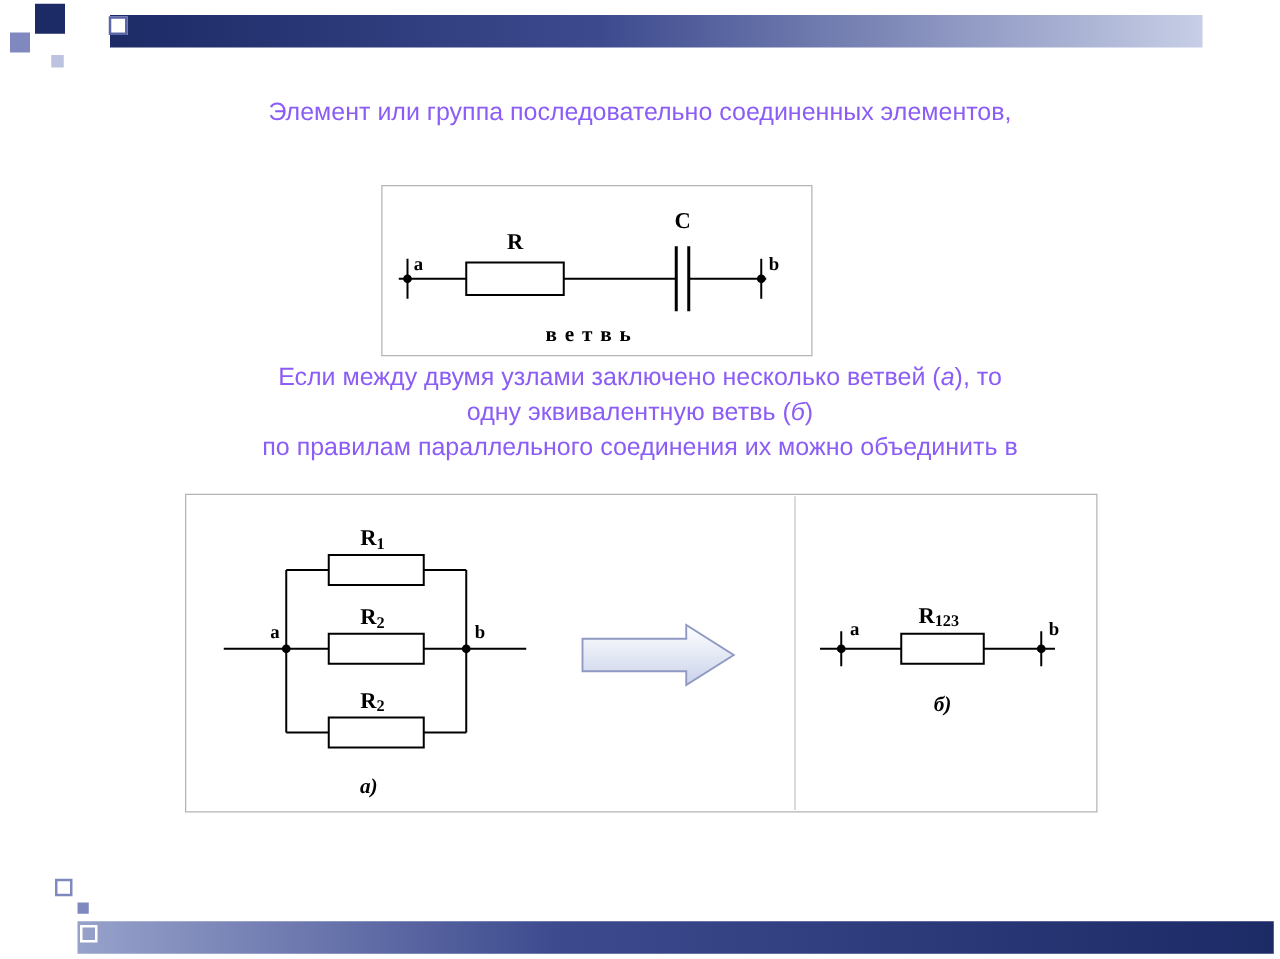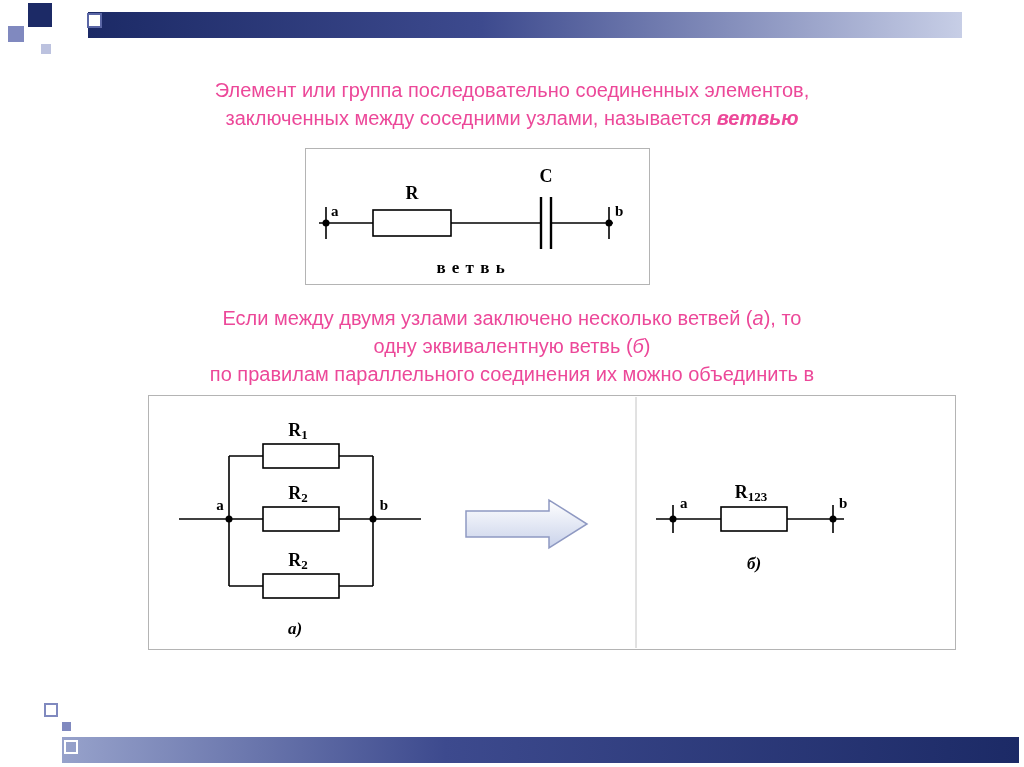--- a/index.html
+++ b/index.html
@@ -20,21 +20,21 @@
   .bar-bottom {
     position:absolute; left:62px; top:737px; width:957px; height:26px;
     background:linear-gradient(to right,#97a2cb 0%,#3d4a8e 40%,#1c2a66 100%);
   }
   .sq { position:absolute; }
 
   
   .txt {
     position:absolute; left:0; width:100%;
     text-align:center;
-    color:#ec4899;
+    color:#8b5cf6;
     font-size:20px; line-height:28px;
   }
   .em { font-weight:bold; font-style:italic; }
   .it { font-style:italic; }
 
   
   .dbox {
     position:absolute; background:#fff;
     border:1px solid #b4b4b4;
   }
@@ -63,21 +63,20 @@
   <div class="sq" style="left:41px;top:44px;width:10px;height:10px;background:#bcc2df;"></div>
   <div class="sq" style="left:87px;top:13px;width:15px;height:15px;background:#fff;border:2px solid #5a66a5;"></div>
 
   <div class="bar-bottom"></div>
   <div class="sq" style="left:44px;top:703px;width:14px;height:14px;background:#fff;border:2px solid #8089bf;"></div>
   <div class="sq" style="left:62px;top:722px;width:9px;height:9px;background:#8089bf;"></div>
   <div class="sq" style="left:64px;top:740px;width:14px;height:14px;background:transparent;border:2px solid #fff;"></div>
 
   <div class="txt" style="top:76px;">
     <div><span>Элемент или группа последовательно соединенных элементов,</span></div>
-    <div><span>заключенных между соседними узлами, называется </span><span class="em">ветвью</span></div>
   </div>
 
   <div class="dbox" style="left:305px;top:148px;width:345px;height:137px;">
     <svg width="343" height="135" viewBox="0 0 343 135">
       <line class="wire" x1="13" y1="74" x2="235" y2="74"></line>
       <line class="wire" x1="245" y1="74" x2="307" y2="74"></line>
       <line class="wire" x1="20" y1="58" x2="20" y2="90"></line>
       <circle class="node" cx="20" cy="74" r="3.5"></circle>
       <rect class="res" x="67" y="61" width="78" height="26"></rect>
       <line class="plate" x1="235" y1="48" x2="235" y2="100"></line>
@@ -85,27 +84,27 @@
       <line class="wire" x1="303" y1="58" x2="303" y2="90"></line>
       <circle class="node" cx="303" cy="74" r="3.5"></circle>
       <text class="nlabel" x="25" y="67">a</text>
       <text class="clabel" x="106" y="50" text-anchor="middle">R</text>
       <text class="clabel" x="240" y="33" text-anchor="middle">C</text>
       <text class="nlabel" x="309" y="67">b</text>
       <text class="cap" x="165" y="124" text-anchor="middle">в е т в ь</text>
     </svg>
   </div>
 
-  <div class="txt" style="top:304px;text-align:center;">
+  <div class="txt" style="top:288px;text-align:center;">
     <div><span>Если между двумя узлами заключено несколько ветвей (</span><span class="it">а</span><span>), то</span></div>
     <div><span>одну эквивалентную ветвь (</span><span class="it">б</span><span>)</span></div>
     <div><span>по правилам параллельного соединения их можно объединить в</span></div>
   </div>
 
-  <div class="dbox" style="left:148px;top:395px;width:808px;height:255px;">
+  <div class="dbox" style="left:148px;top:395px;width:730px;height:255px;">
     <svg width="728" height="253" viewBox="0 0 728 253">
       <defs>
         <linearGradient id="ag" x1="0" y1="0" x2="0" y2="1">
           <stop offset="0" stop-color="#ffffff"></stop>
           <stop offset="1" stop-color="#c9d2ea"></stop>
         </linearGradient>
       </defs>
 
       <line class="wire" x1="30" y1="123" x2="272" y2="123"></line>
       <line class="wire" x1="80" y1="60" x2="224" y2="60"></line>

